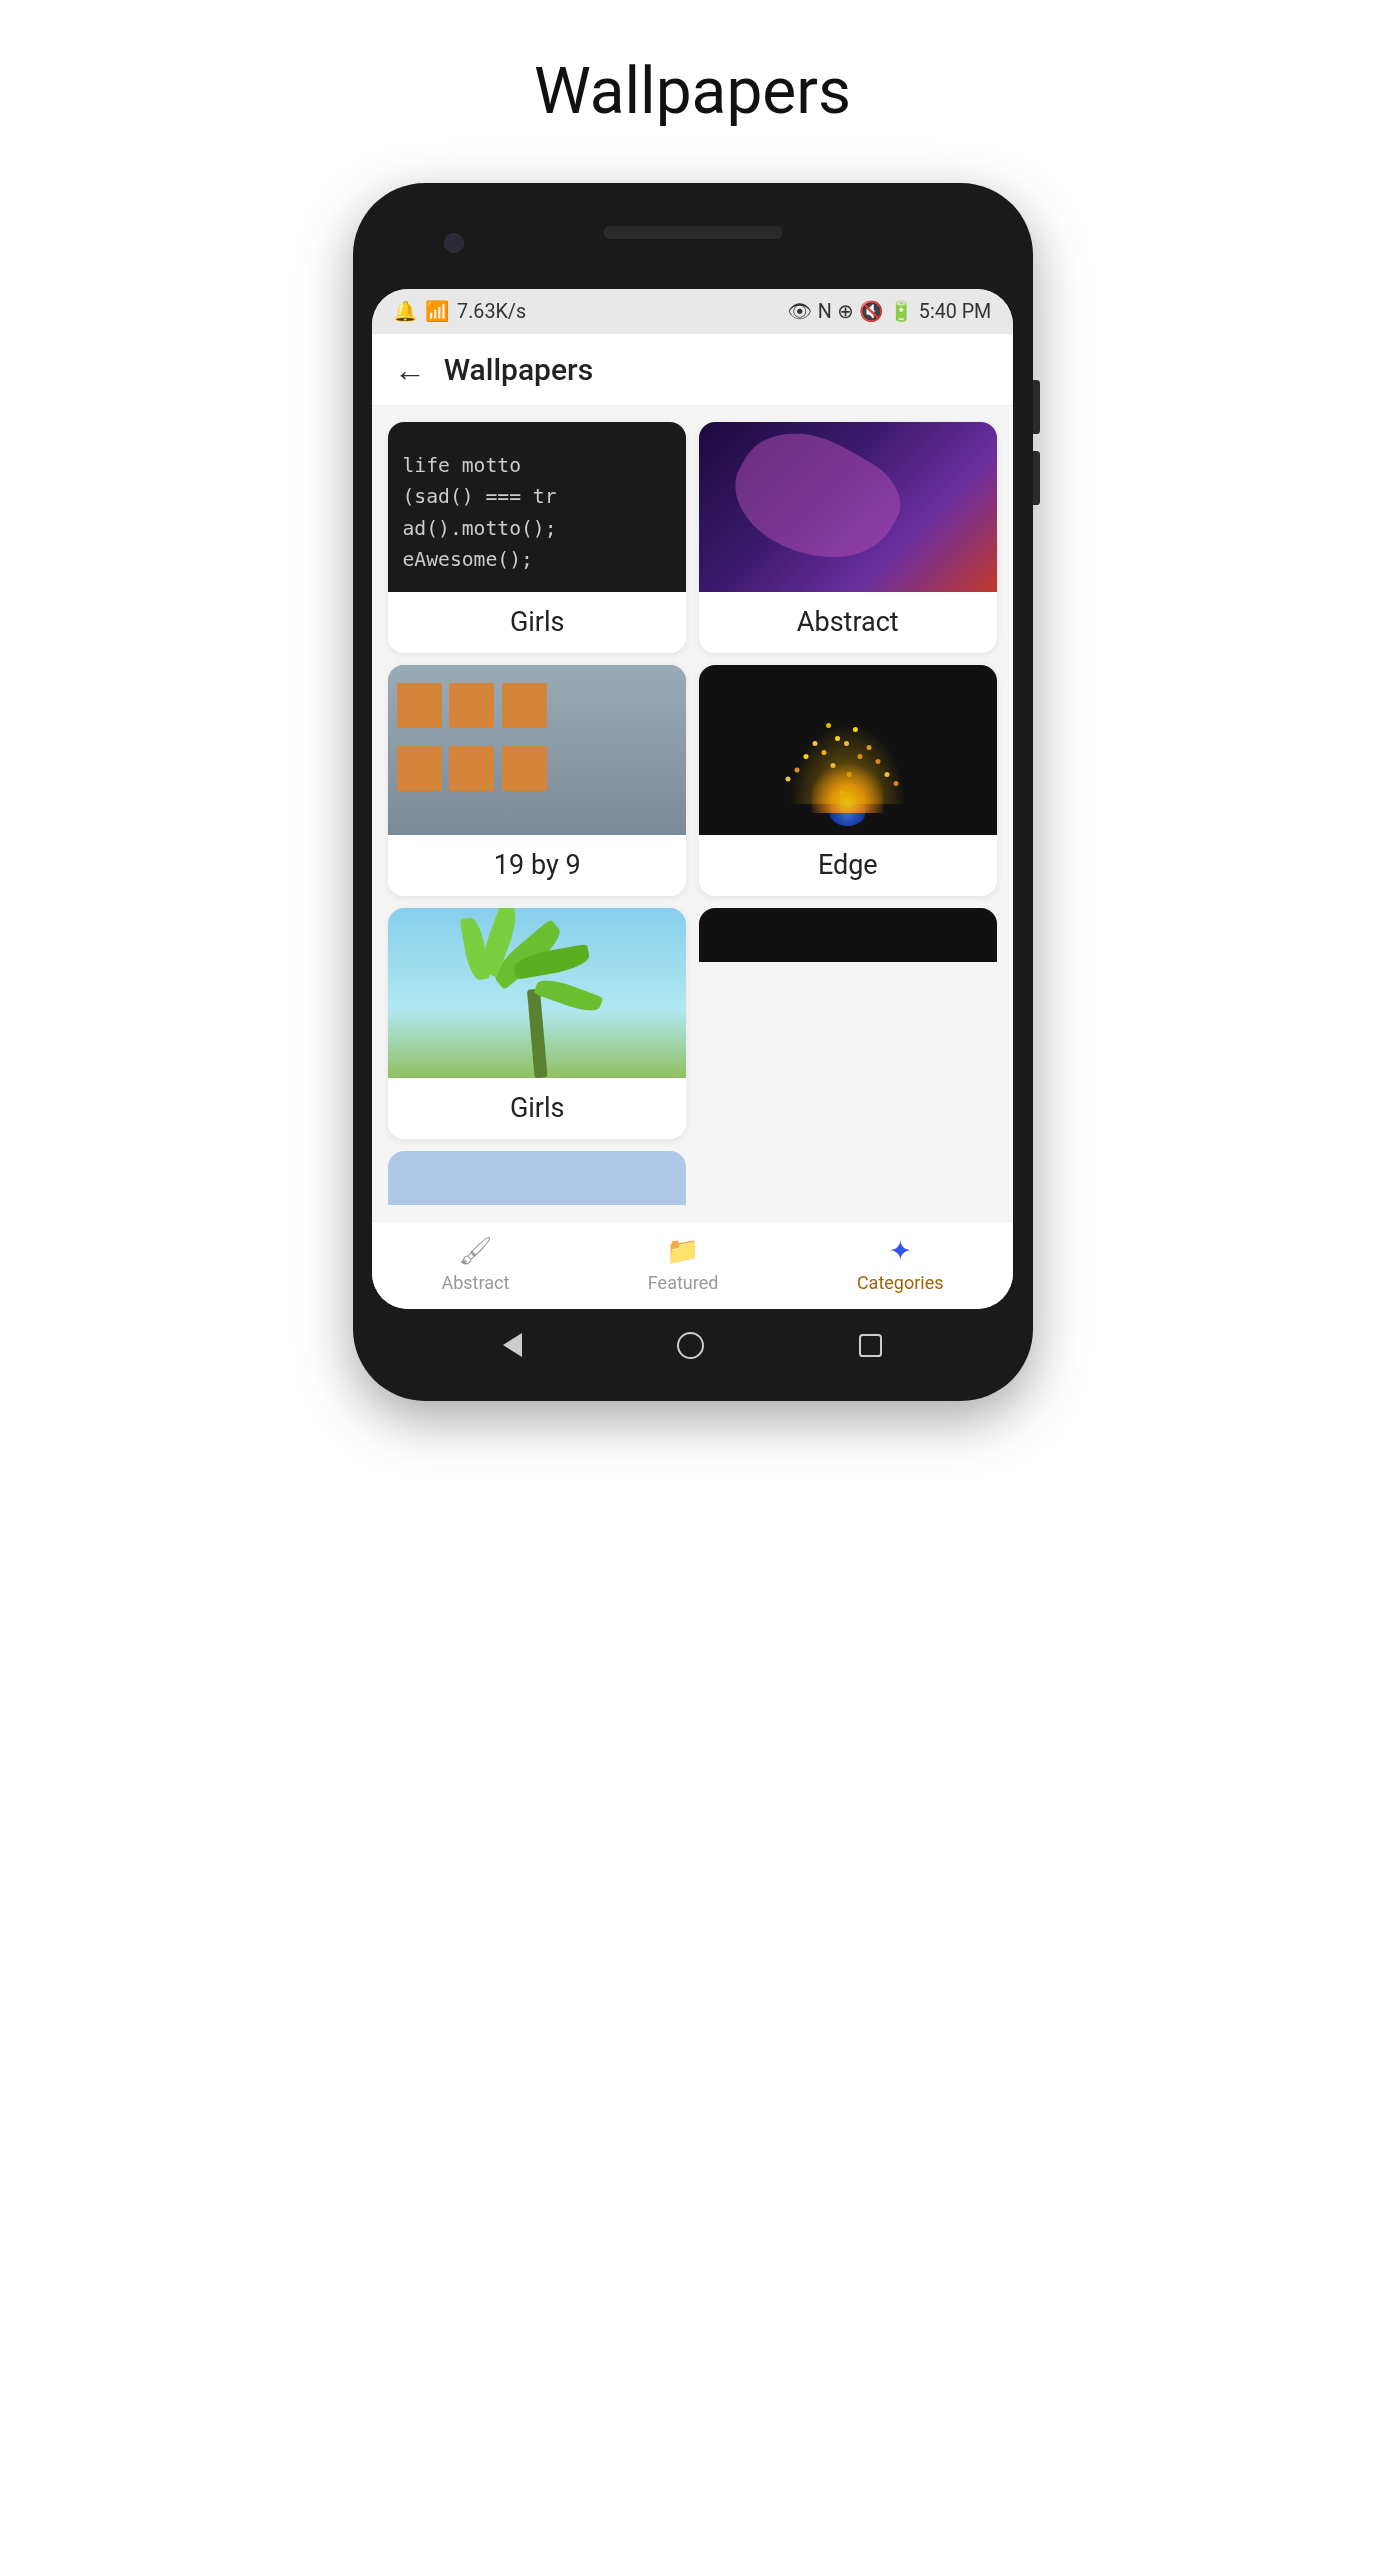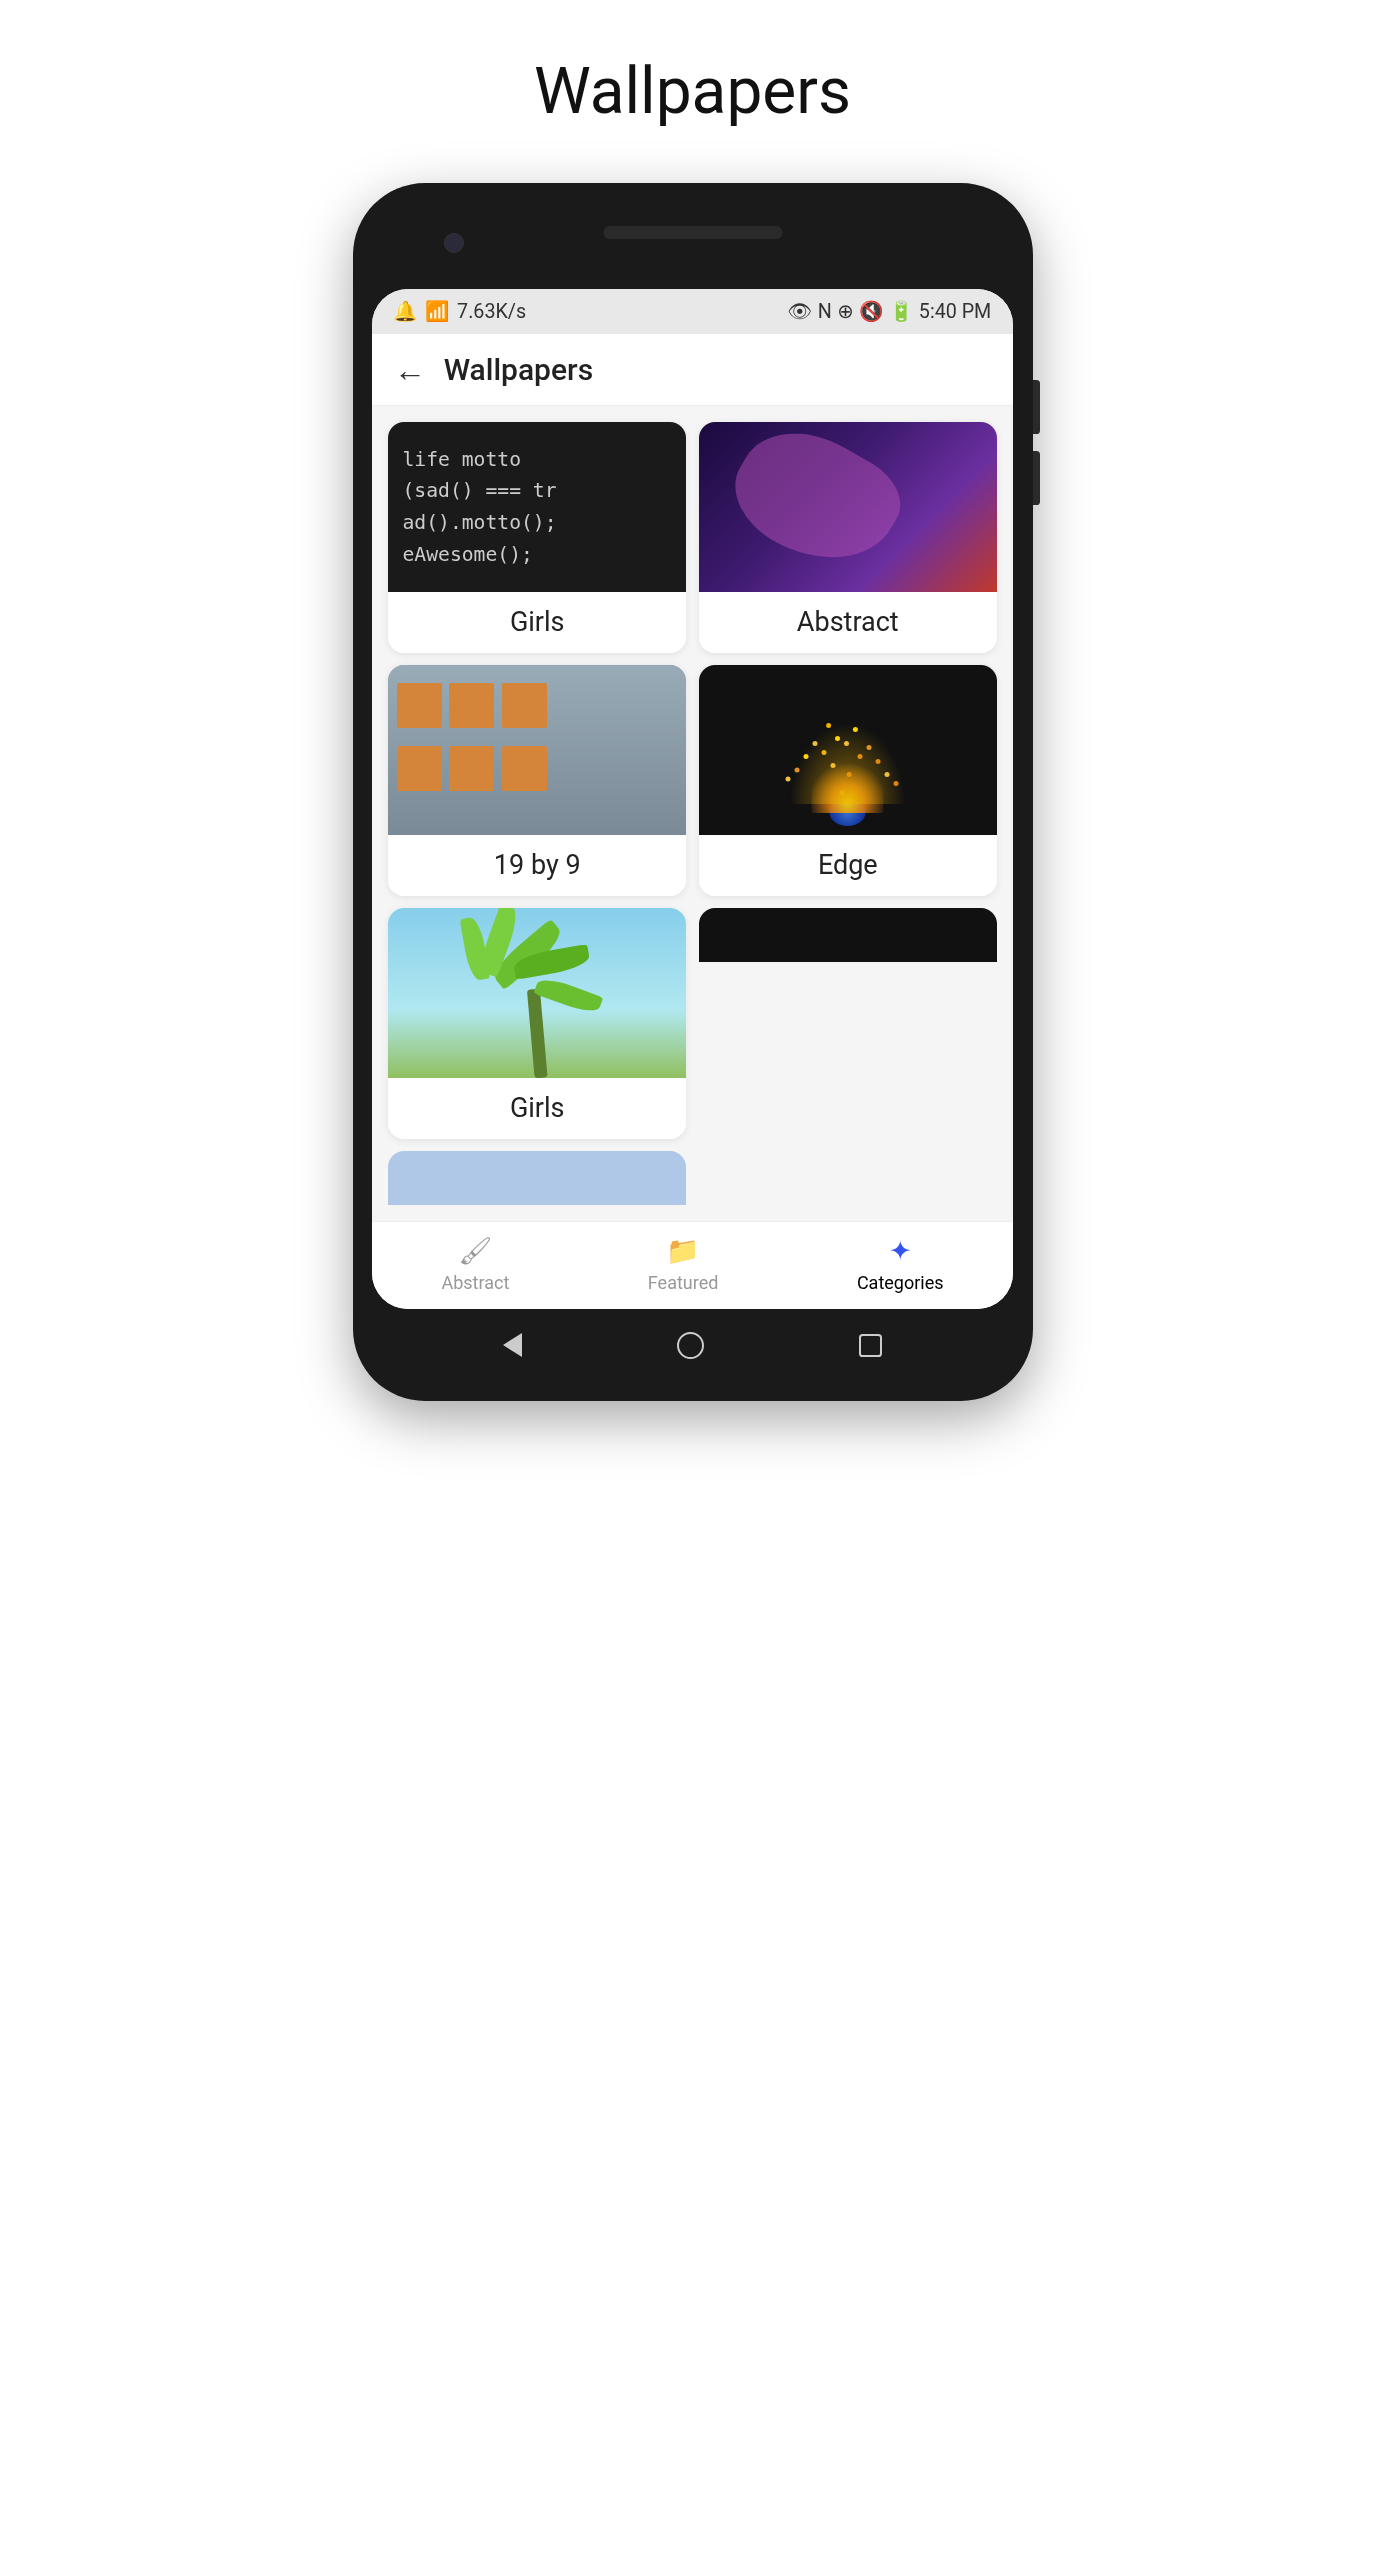--- a/index.html
+++ b/index.html
@@ -157,21 +157,21 @@
       background: #ff6b35;
       border-radius: 50%;
       top: 89px; left: 179px;
     }
     
     .img-code {
       background: #1a1a1a;
       height: 170px;
       display: flex;
       flex-direction: column;
-      justify-content: center;
+      justify-content: flex-end;
       padding: 16px 14.3px;
       font-family: monospace;
       font-size: 19.7px;
       color: #ccc;
       line-height: 1.6;
     }
     
     .img-abstract {
       background: linear-gradient(135deg, #1a0a3e 0%, #3d1a6e 40%, #6b2fa0 70%, #c0392b 100%);
       height: 170px;
@@ -267,21 +267,21 @@
     }
     .nav-icon {
       font-size: 27px;
       color: #999;
     }
     .nav-icon.active { color: #3355ee; }
     .nav-label {
       font-size: 18px;
       color: #999;
     }
-    .nav-label.active { color: #000000; }
+    .nav-label.active { color: #a16207; }
     
     .phone-bottom {
       height: 72px;
       display: flex;
       justify-content: space-around;
       align-items: center;
       padding: 0 54px;
     }
     .btn-triangle {
       width: 0; height: 0;

